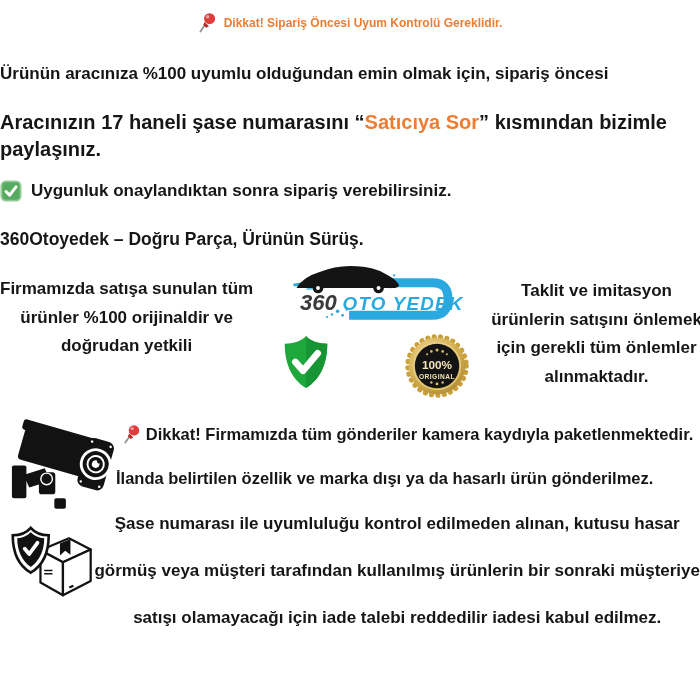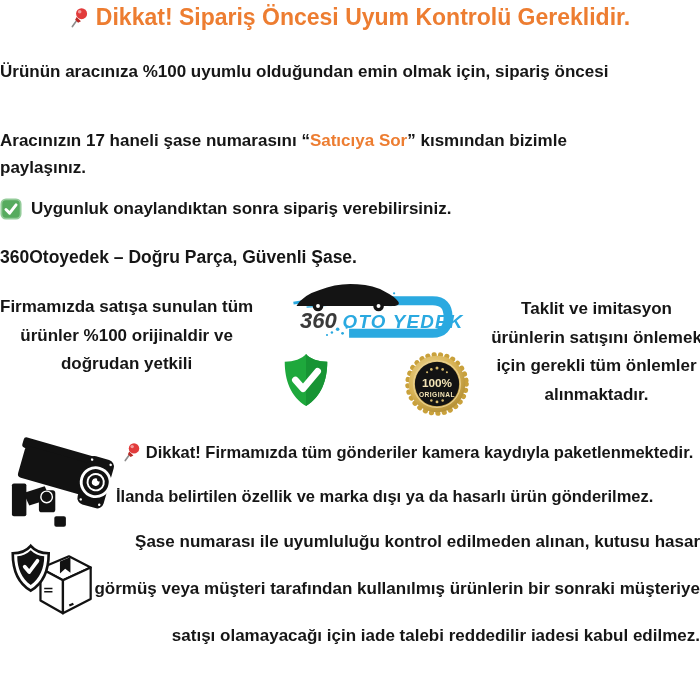--- a/index.html
+++ b/index.html
@@ -2,25 +2,25 @@
 <html><head>
 <meta charset="utf-8">
 <style>
   html,body{margin:0;padding:0;background:#fff;}
   .canvas{
     position:relative;width:700px;height:700px;background:#ffffff;overflow:hidden;
     font-family:"Liberation Sans","DejaVu Sans",sans-serif;font-weight:bold;color:#161616;
   }
   .center-line{text-align:left;white-space:nowrap;}
   .heading{
-    margin-top:4px;display:flex;justify-content:center;align-items:center;gap:7px;
-    color:#ED7D31;font-size:23px;white-space:nowrap;
+    margin-top:12px;display:flex;justify-content:center;align-items:center;gap:7px;
+    color:#ED7D31;font-size:12px;white-space:nowrap;
   }
   .intro1{margin-top:31px;font-size:17px;}
-  .intro2{margin-top:45px;font-size:17px;line-height:27px;}
+  .intro2{margin-top:25px;font-size:20px;line-height:27px;}
   .orange{color:#ED7D31;}
   .approval{
     margin-top:17px;display:flex;justify-content:flex-start;align-items:center;gap:9px;
     font-size:17px;white-space:nowrap;
   }
   .slogan{margin-top:27px;font-size:17.5px;}
 
   .trust-band{margin-top:13px;display:flex;height:136px;gap:16px;}
   .trust-col{font-size:17px;line-height:28.5px;text-align:center;white-space:nowrap;}
   .trust-left{width:266px;padding-top:12px;}
@@ -30,21 +30,21 @@
 
   .camera-band{margin-top:16px;display:flex;align-items:flex-start;padding-left:10px;}
   .camera-texts{flex:1;text-align:center;}
   .camera-line1{
     margin-top:9px;display:flex;justify-content:center;align-items:center;gap:5px;
     font-size:16.5px;white-space:nowrap;text-align:right;
   }
   .camera-line2{margin-top:25px;font-size:16.5px;}
 
   .return-band{margin-top:0px;display:flex;align-items:flex-start;padding-left:6px;}
-  .return-texts{flex:1;text-align:right;}
+  .return-texts{flex:1;text-align:center;}
   .return-line{font-size:17px;white-space:nowrap;}
   .return-line + .return-line{margin-top:27px;}
   .return-texts .return-line:first-child{margin-top:2px;}
 
   svg{display:block;}
   .inline-icon{display:inline-block;}
 </style>
 </head>
 <body>
 
@@ -69,21 +69,21 @@
   </div>
 
   <div class="approval">
     <svg class="inline-icon" width="22" height="22" viewBox="0 0 24 24">
       <rect x="1.5" y="1.5" width="21" height="21" rx="5" fill="#57ab5f" stroke="#93cb99" stroke-width="2"></rect>
       <path d="M6.5 12.5 L10.5 16.5 L17.5 7.5" stroke="#fff" stroke-width="3.2" fill="none" stroke-linecap="round" stroke-linejoin="round"></path>
     </svg>
     <span>Uygunluk onaylandıktan sonra sipariş verebilirsiniz.</span>
   </div>
 
-  <div class="center-line slogan">360Otoyedek – Doğru Parça, Güvenli Şase.</div>
+  <div class="center-line slogan">360Otoyedek – Doğru Parça, Ürünün Sürüş.</div>
 
   <div class="trust-band">
 
     <div class="trust-col trust-left">
       <div>Firmamızda satışa sunulan tüm</div>
       <div>ürünler %100 orijinaldir ve</div>
       <div>doğrudan yetkili</div>
     </div>
 
     <div class="trust-center">

